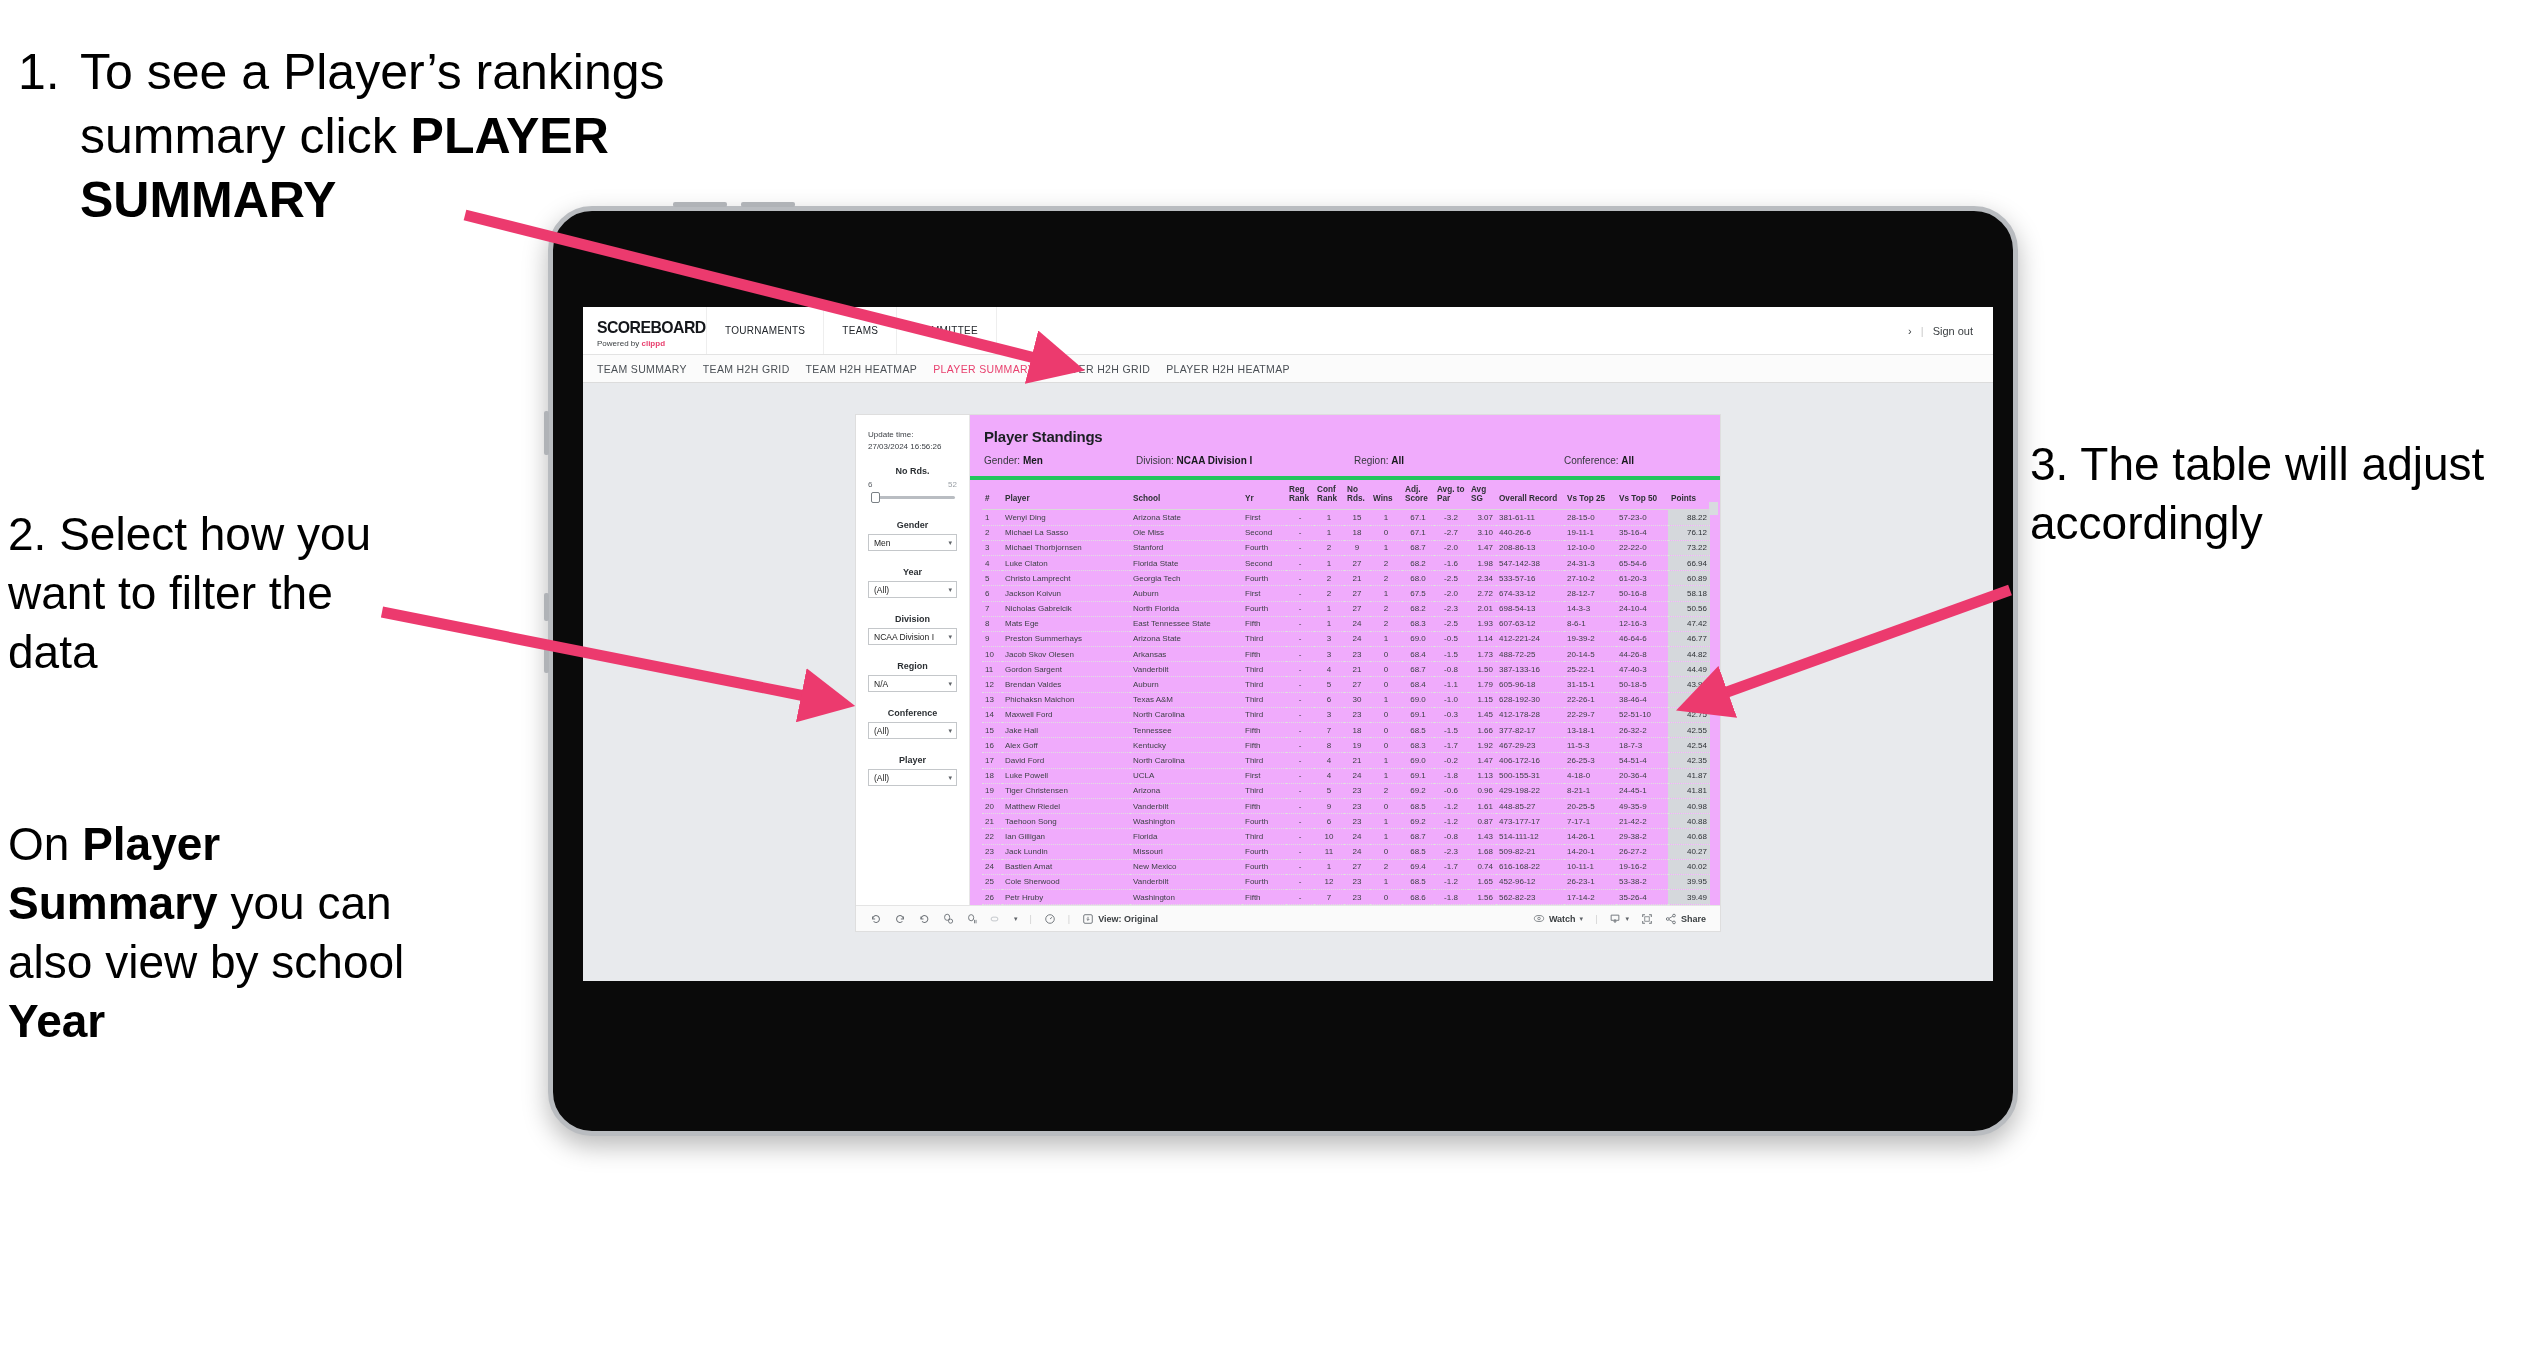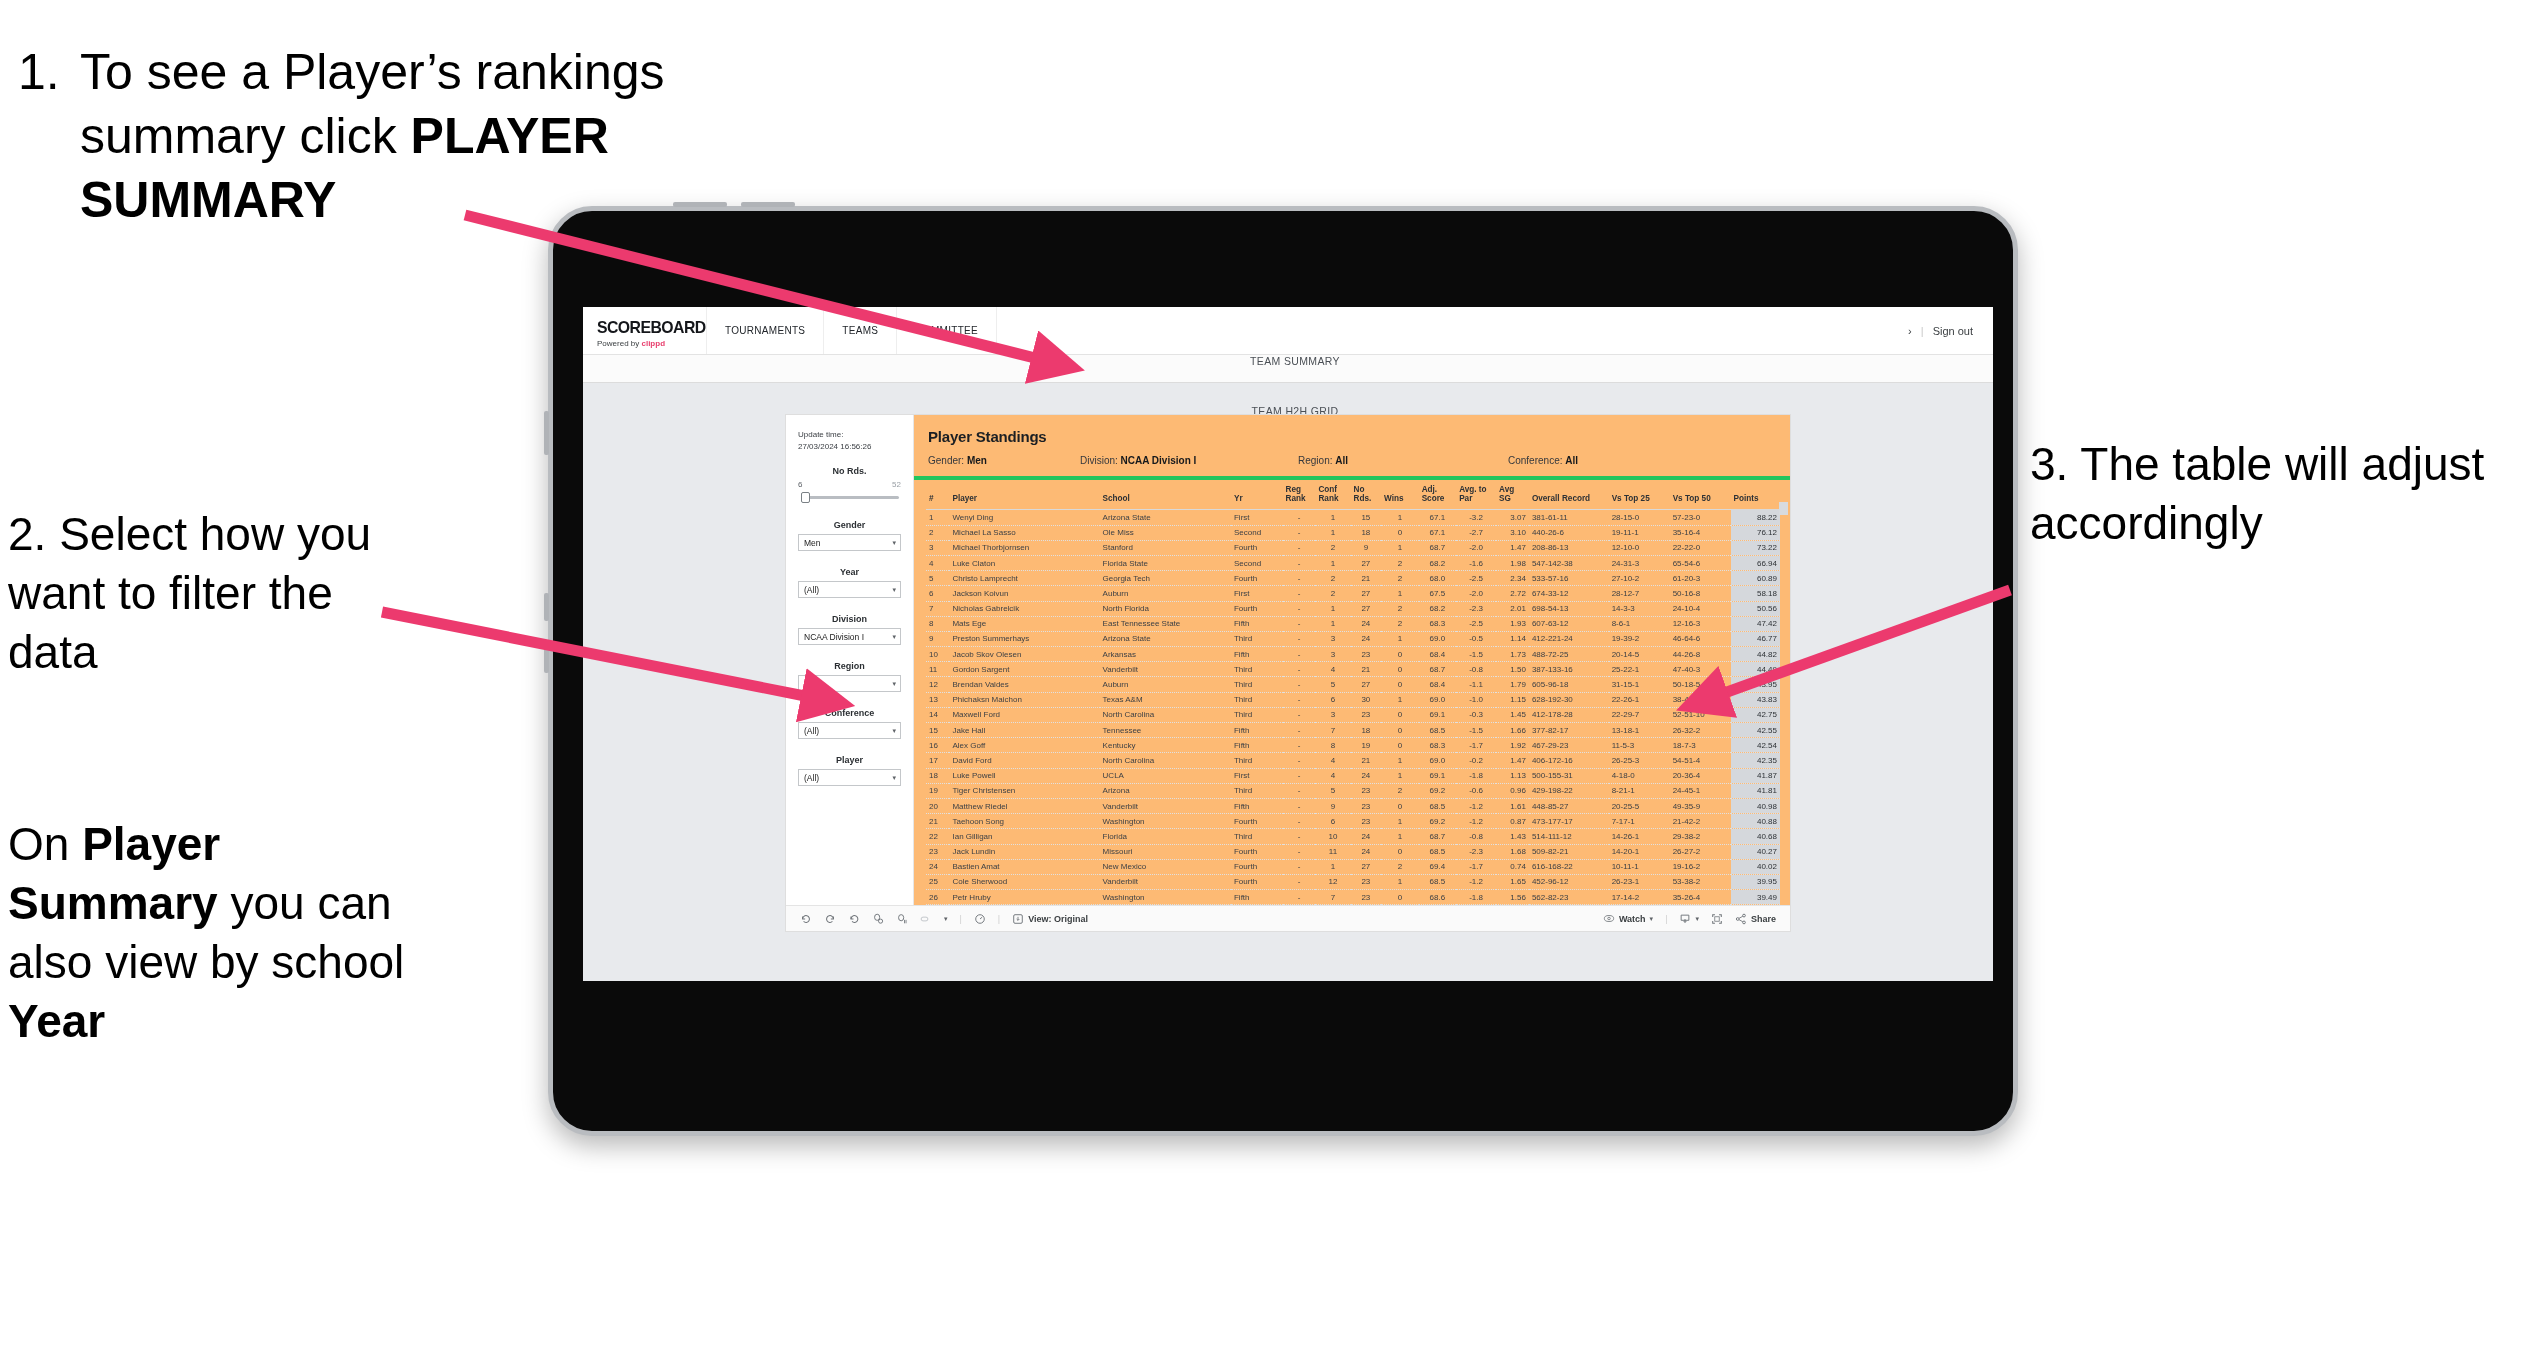--- a/index.html
+++ b/index.html
@@ -88,29 +88,29 @@
   .appbar-spacer { flex: 1; }
   .signout {
     display: flex; align-items: center; gap: 9px; padding-right: 20px;
     font-size: 11px; color: #3c4043;
   }
   .signout .divider { color: #c8c8c8; }
 
   
   .tabbar {
     height: 28px; background: #fbfbfb; display: flex; align-items: center;
-    padding-left: 14px; gap: 38px; border-bottom: 1px solid #dcdcdc; flex-direction: column;
+    padding-left: 14px; gap: 16px; border-bottom: 1px solid #dcdcdc;
   }
   .tab { font-size: 10.5px; color: #4a4f55; letter-spacing: 0.35px; }
   .tab.active { color: #e8416f; }
 
   
   .dash { padding: 32px 0 0 0; display: flex; justify-content: center; }
   .viz {
-    width: 1004px; background: #fdba74;
+    width: 864px; background: #f0abfc;
     box-shadow: 0 0 0 1px #dedede;
     display: flex; flex-direction: column;
   }
   .viz-top { display: flex; }
 
   .panel-left {
     width: 128px; border-right: 1px solid #e6e6e6; padding: 14px 12px 10px 12px;
     background: #fff;
   }
   .ctrl { margin-bottom: 16px; }

